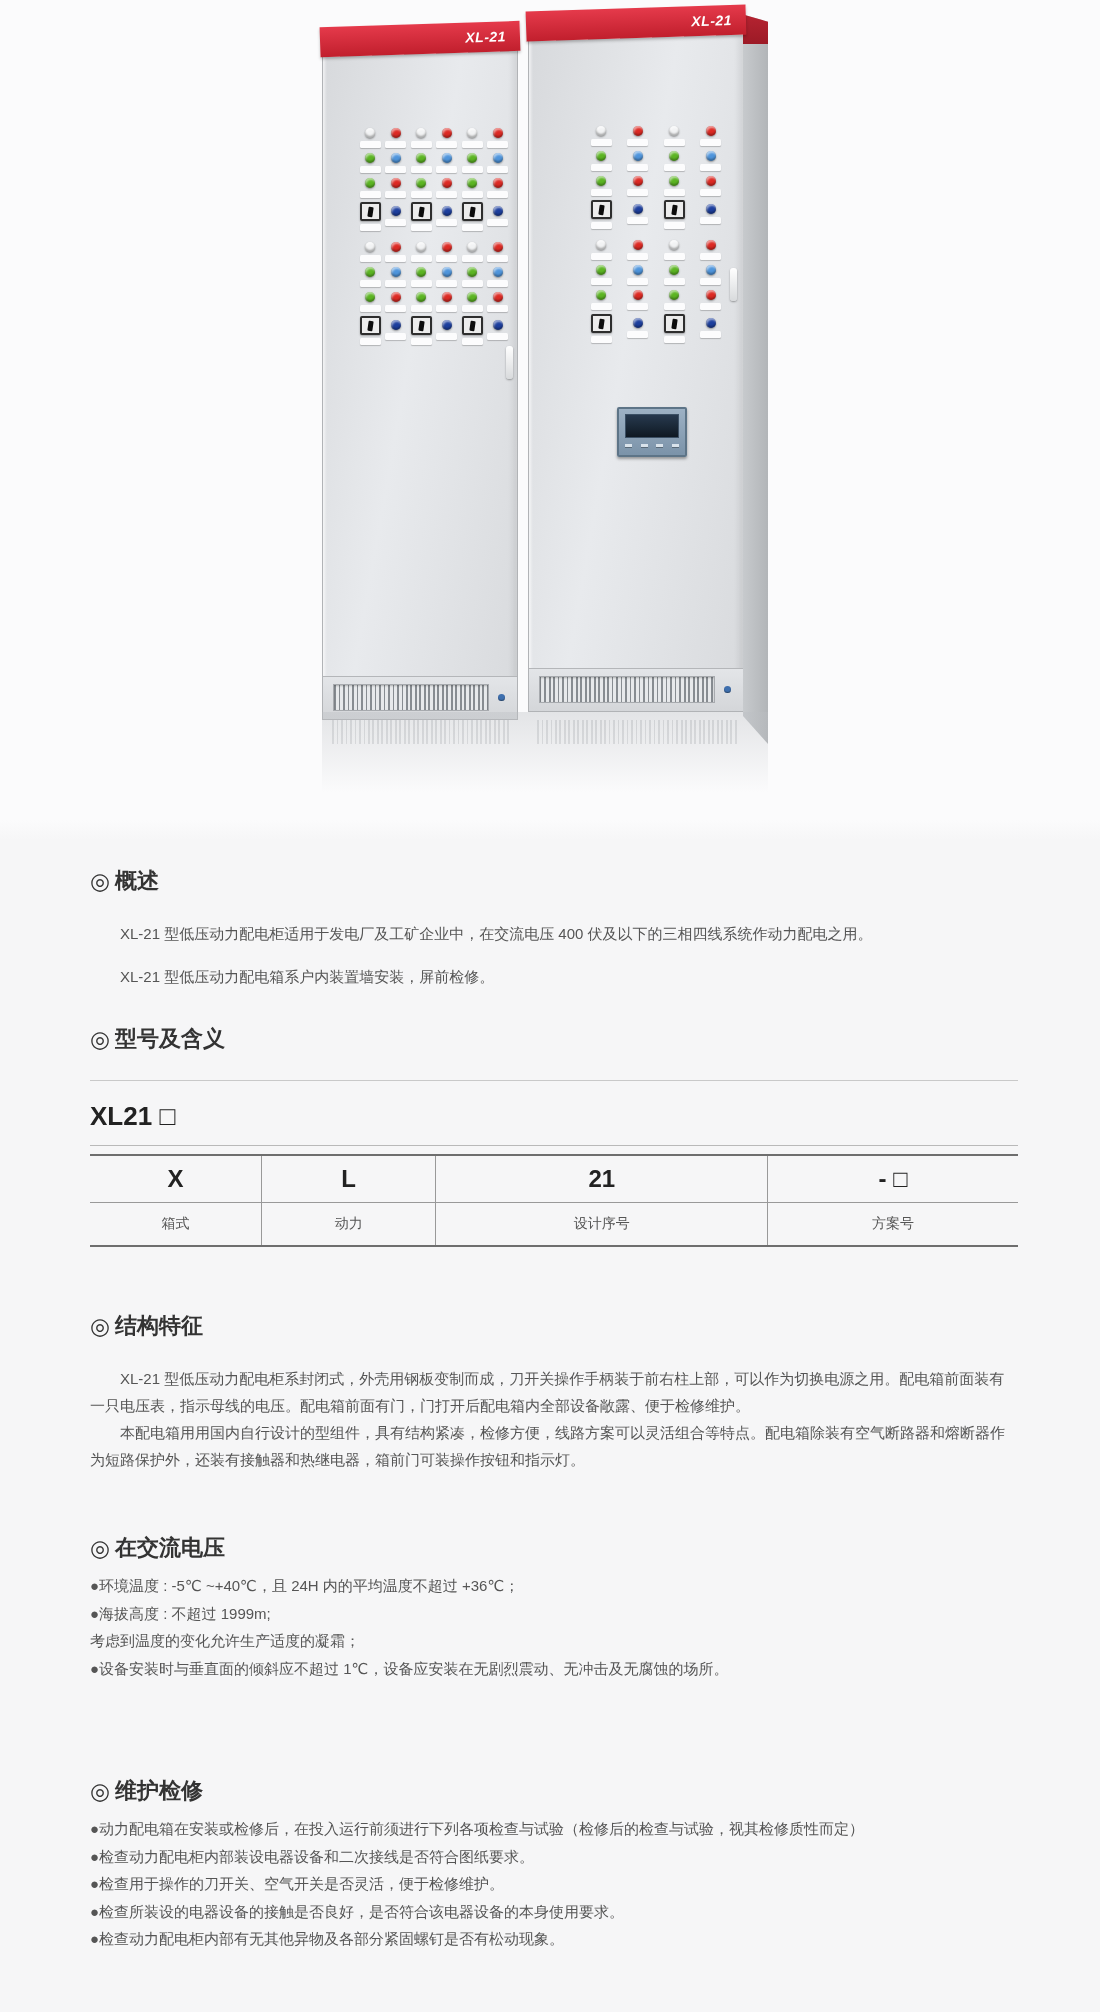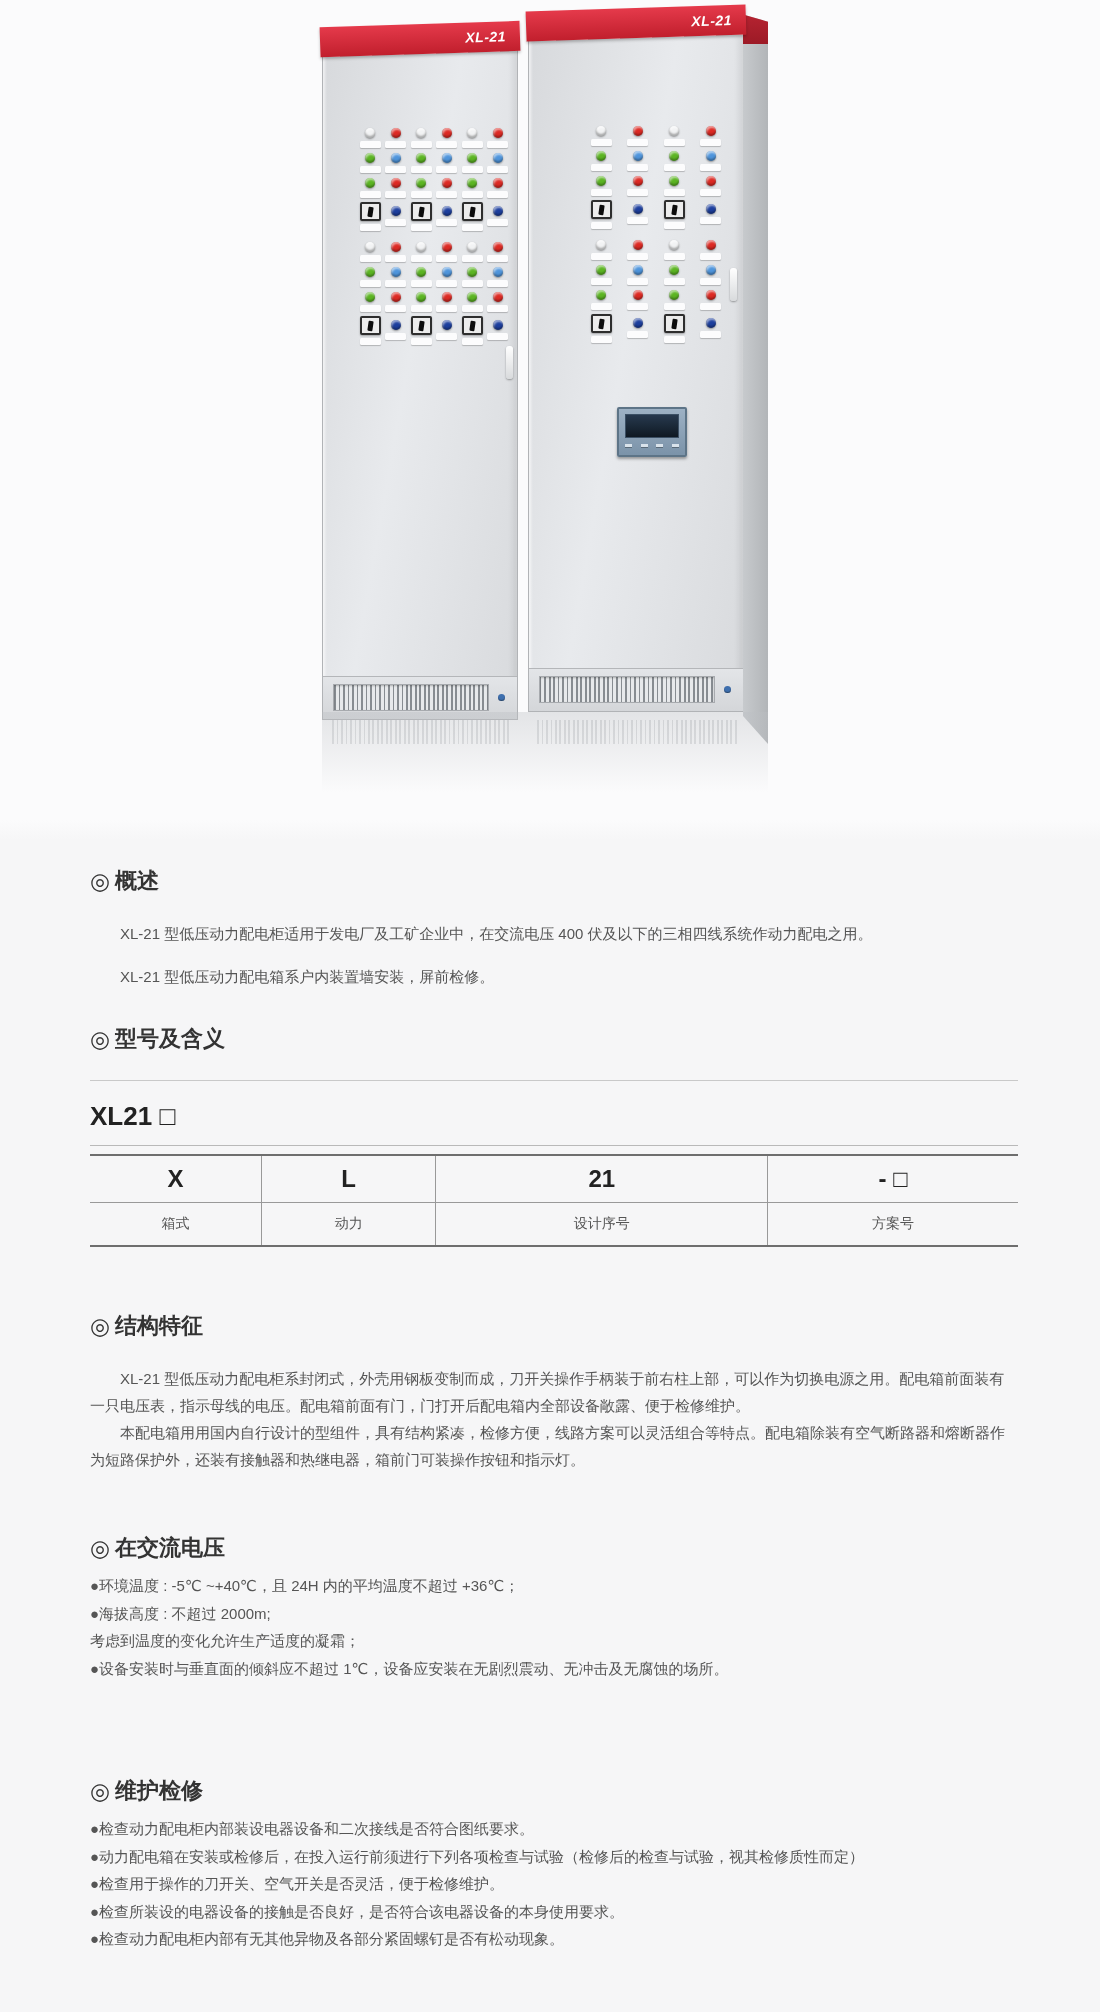--- a/index.html
+++ b/index.html
@@ -594,34 +594,34 @@
         </div>
     </section>
 
     <section class="sec-conditions">
       <h2 class="sec-title">
         <span class="bullseye">◎</span>
         <span>在交流电压</span>
       </h2>
       <div class="bullet-list" id="conditions-list">
           <div class="bullet-line">●环境温度 : -5℃ ~+40℃，且 24H 内的平均温度不超过 +36℃；</div>
-          <div class="bullet-line">●海拔高度 : 不超过 2000m;</div>
+          <div class="bullet-line">●海拔高度 : 不超过 1999m;</div>
           <div class="bullet-line">考虑到温度的变化允许生产适度的凝霜；</div>
           <div class="bullet-line">●设备安装时与垂直面的倾斜应不超过 1℃，设备应安装在无剧烈震动、无冲击及无腐蚀的场所。</div>
         </div>
     </section>
 
     <section class="sec-maintenance">
       <h2 class="sec-title">
         <span class="bullseye">◎</span>
         <span>维护检修</span>
       </h2>
       <div class="bullet-list" id="maintenance-list">
+          <div class="bullet-line">●动力配电箱在安装或检修后，在投入运行前须进行下列各项检查与试验（检修后的检查与试验，视其检修质性而定）</div>
           <div class="bullet-line">●检查动力配电柜内部装设电器设备和二次接线是否符合图纸要求。</div>
-          <div class="bullet-line">●动力配电箱在安装或检修后，在投入运行前须进行下列各项检查与试验（检修后的检查与试验，视其检修质性而定）</div>
           <div class="bullet-line">●检查用于操作的刀开关、空气开关是否灵活，便于检修维护。</div>
           <div class="bullet-line">●检查所装设的电器设备的接触是否良好，是否符合该电器设备的本身使用要求。</div>
           <div class="bullet-line">●检查动力配电柜内部有无其他异物及各部分紧固螺钉是否有松动现象。</div>
         </div>
     </section>
 
   </div>
 </div>
 
 </body></html>

